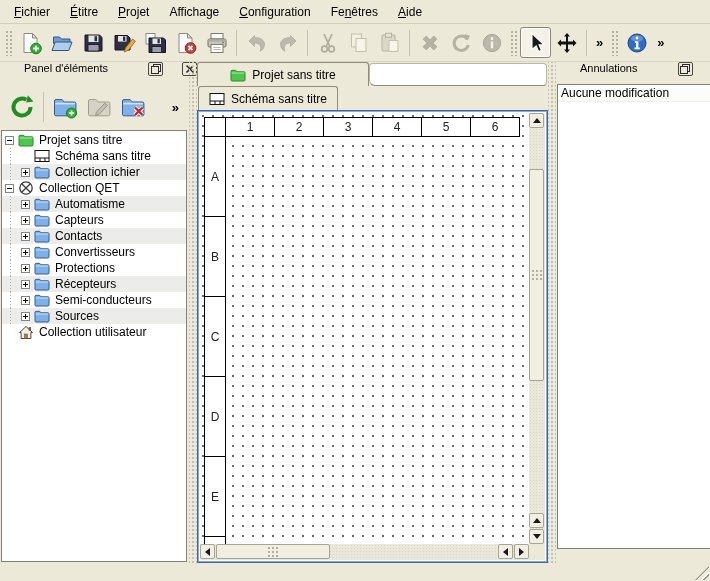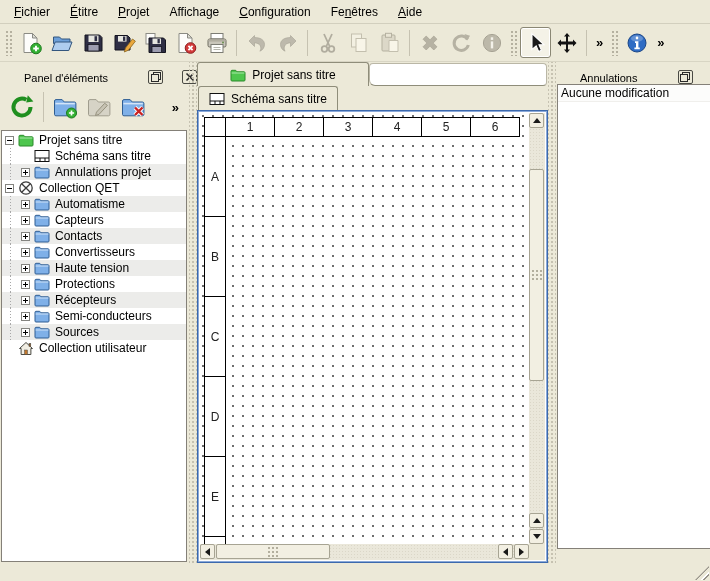--- a/index.html
+++ b/index.html
@@ -32,21 +32,21 @@
 
   
   .main{position:absolute; top:62px; left:0; right:0; bottom:18px; display:flex;}
   .split{width:8px; flex:none;
          background-image:radial-gradient(circle,#c6c2b1 28%,rgba(0,0,0,0) 34%);
          background-size:4px 4px; background-position:2px 2px;}
   .dock{display:flex; flex-direction:column;}
   .dock.left{width:189px; flex:none;}
   .dock.right{flex:1;}
 
-  .dtitle{height:22px; display:flex; align-items:flex-end; padding:0 3px; gap:19px; flex:none;}
+  .dtitle{height:22px; display:flex; align-items:flex-start; padding:0 3px; gap:19px; flex:none;}
   .dtex{flex:1; height:9px;
         background-image:radial-gradient(circle,#bcb8a7 28%,rgba(0,0,0,0) 34%);
         background-size:4px 4px;}
   .dlabel{font-size:11px; white-space:nowrap; padding:0 2px;}
   .dbtn{width:15px;height:14px; flex:none; display:flex; align-items:center; justify-content:center;
         background:#ece9d8; border:1px solid #4a4a44; border-radius:2px;}
 
   
   .ptool{height:46px; display:flex; align-items:center; padding:0 5px; flex:none;}
   .pbtn{width:34px;height:34px; display:flex; align-items:center; justify-content:center;
@@ -426,21 +426,21 @@
 
       <div class="trow alt">
         <span class="ind"></span>
         <span class="exp plus"></span>
         <span class="ticon">
             <svg width="16" height="14" viewBox="0 0 16 14">
               <path d="M1 3.2c0-.5.4-.9.9-.9h3.8L7 3.8h7.1c.5 0 .9.4.9.9v7.4c0 .5-.4.9-.9.9H1.9c-.5 0-.9-.4-.9-.9z" fill="#7fb0e8" stroke="#2f5d92"></path>
               <path d="M1.6 5h12.8" stroke="#cfe2f7"></path>
             </svg>
           </span>
-        <span class="tlabel">Annulations projet</span>
+        <span class="tlabel">Collection ichier</span>
       </div>
 
       <div class="trow">
         <span class="exp"></span>
         <span class="ticon">
             <svg width="16" height="16" viewBox="0 0 16 16">
               <circle cx="8" cy="8" r="6.2" fill="#fdfdfd" stroke="#3a3a3a" stroke-width="1.3"></circle>
               <path d="M3.7 3.7l8.6 8.6M12.3 3.7l-8.6 8.6" stroke="#3a3a3a" stroke-width="1.3"></path>
             </svg>
           </span>
@@ -483,31 +483,20 @@
       <div class="trow">
           <span class="ind"></span>
           <span class="exp plus"></span>
           <span class="ticon">
             <svg width="16" height="14" viewBox="0 0 16 14">
               <path d="M1 3.2c0-.5.4-.9.9-.9h3.8L7 3.8h7.1c.5 0 .9.4.9.9v7.4c0 .5-.4.9-.9.9H1.9c-.5 0-.9-.4-.9-.9z" fill="#7fb0e8" stroke="#2f5d92"></path>
               <path d="M1.6 5h12.8" stroke="#cfe2f7"></path>
             </svg>
           </span>
           <span class="tlabel">Convertisseurs</span>
-        </div>
-      <div class="trow alt">
-          <span class="ind"></span>
-          <span class="exp plus"></span>
-          <span class="ticon">
-            <svg width="16" height="14" viewBox="0 0 16 14">
-              <path d="M1 3.2c0-.5.4-.9.9-.9h3.8L7 3.8h7.1c.5 0 .9.4.9.9v7.4c0 .5-.4.9-.9.9H1.9c-.5 0-.9-.4-.9-.9z" fill="#7fb0e8" stroke="#2f5d92"></path>
-              <path d="M1.6 5h12.8" stroke="#cfe2f7"></path>
-            </svg>
-          </span>
-          <span class="tlabel">Haute tension</span>
         </div>
       <div class="trow">
           <span class="ind"></span>
           <span class="exp plus"></span>
           <span class="ticon">
             <svg width="16" height="14" viewBox="0 0 16 14">
               <path d="M1 3.2c0-.5.4-.9.9-.9h3.8L7 3.8h7.1c.5 0 .9.4.9.9v7.4c0 .5-.4.9-.9.9H1.9c-.5 0-.9-.4-.9-.9z" fill="#7fb0e8" stroke="#2f5d92"></path>
               <path d="M1.6 5h12.8" stroke="#cfe2f7"></path>
             </svg>
           </span>

